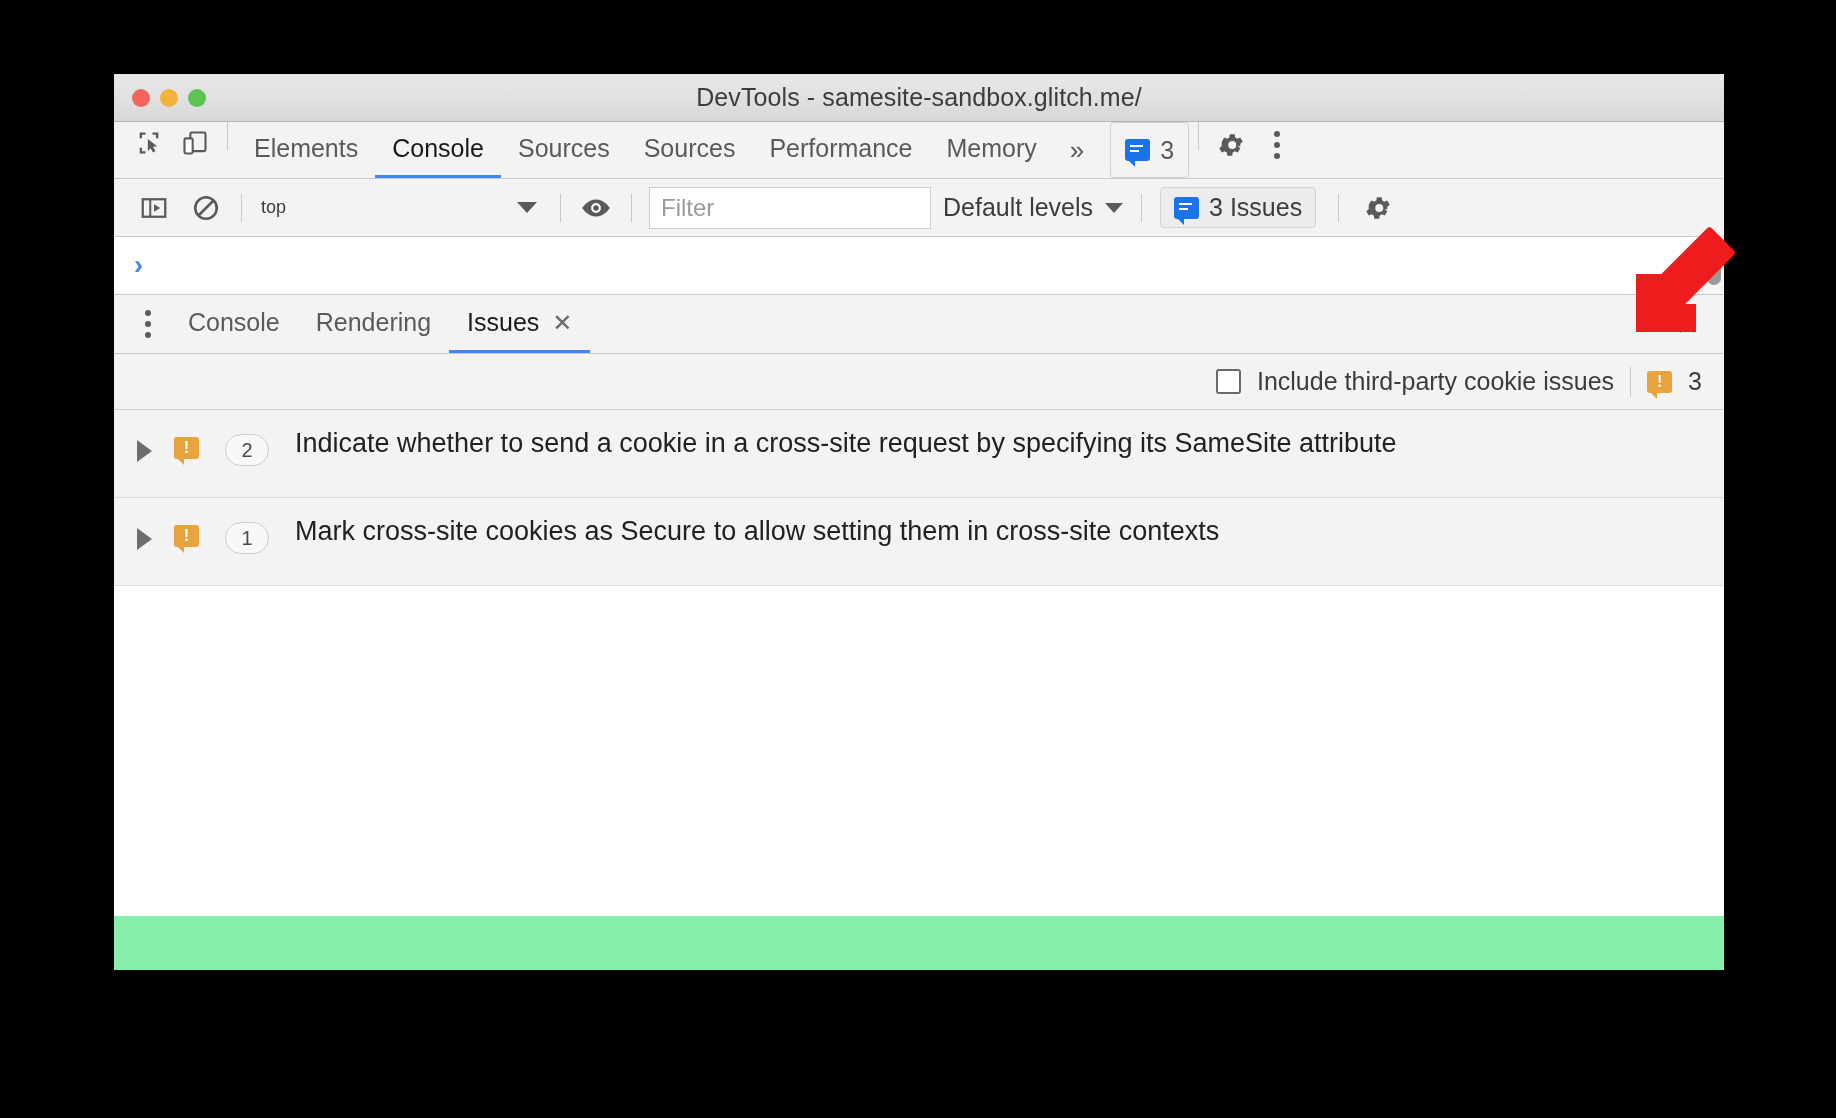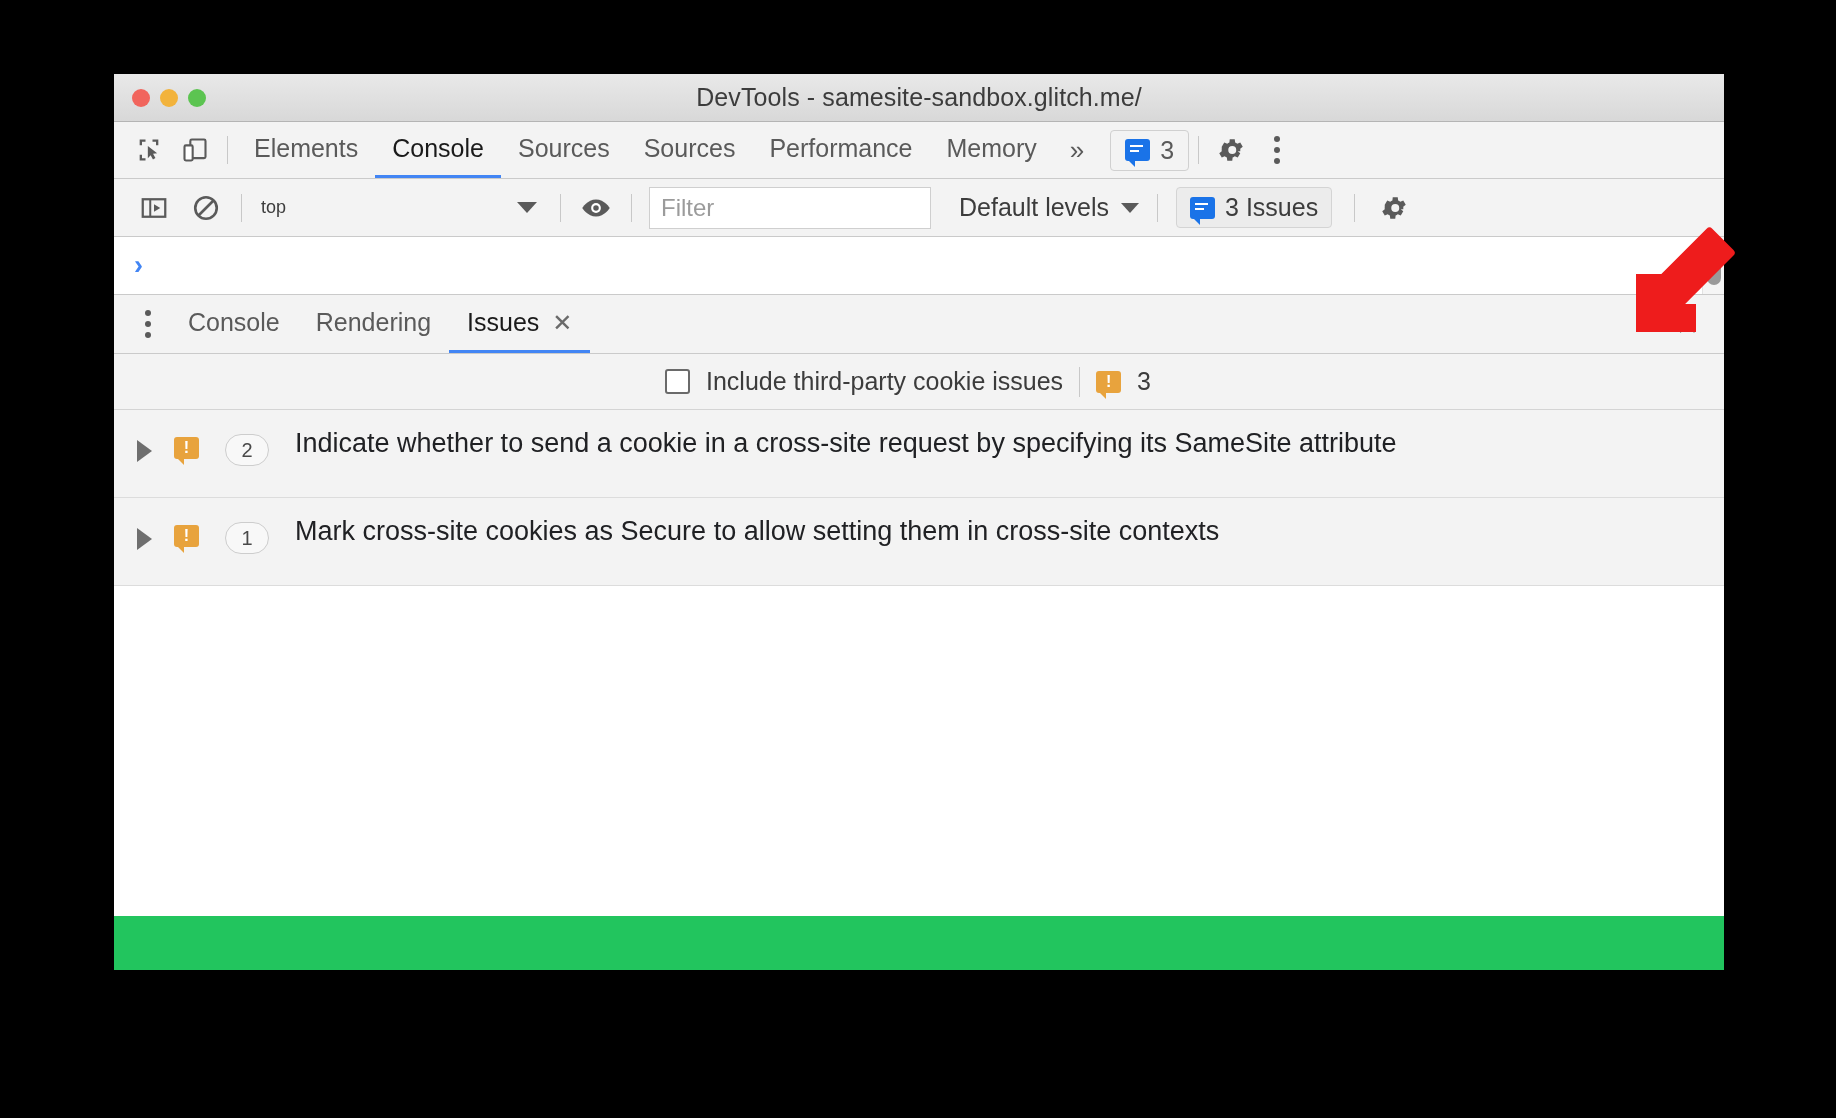--- a/index.html
+++ b/index.html
@@ -9,21 +9,21 @@
     background: #000000;
     font-family: "Liberation Sans", sans-serif;
     overflow: hidden;
   }
 
   
   #window {
     position: absolute;
     left: 114px; top: 74px;
     width: 1610px; height: 896px;
-    background: #22c55e;
+    background: #86efac;
     box-shadow: 0 0 40px 14px rgba(0,0,0,0.85);
   }
 
   
   #titlebar {
     position: relative;
     height: 48px;
     background: linear-gradient(#e9e9e9, #d8d8d8);
     border-bottom: 1px solid #b4b4b4;
     display: flex; align-items: center;
@@ -36,21 +36,21 @@
   #window-title {
     position: absolute; left: 0; right: 0; text-align: center;
     font-size: 25px; color: #3c3c3c; letter-spacing: .1px;
   }
 
   
   #maintabbar {
     height: 57px;
     background: #f3f3f3;
     border-bottom: 1px solid #cacaca;
-    display: flex; align-items: center;
+    display: flex; 
     padding: 0 14px 0 12px;
   }
   .tb-icon-btn {
     width: 46px; height: 42px;
     display: flex; align-items: center; justify-content: center;
     color: #5a5a5a;
   }
   .vsep { width: 1px; height: 28px; background: #c8c8c8; margin: 0 9px; }
   .maintab {
     font-size: 25px; color: #5a5a5a;
@@ -95,21 +95,21 @@
   .caret { width: 0; height: 0; border-left: 10px solid transparent; border-right: 10px solid transparent; border-top: 11px solid #5a5a5a; }
   #filter-input {
     width: 282px; height: 42px;
     border: 1px solid #cfcfcf; background: #fff;
     font-size: 24px; color: #9b9b9b;
     padding: 0 11px;
     font-family: "Liberation Sans", sans-serif;
     margin-left: 8px;
   }
   #filter-input::placeholder { color: #9b9b9b; opacity: 1; }
-  #levels-select { display: flex; align-items: center; gap: 12px; margin-left: 28px; }
+  #levels-select { display: flex; align-items: center; gap: 12px; margin-left: 12px; }
   #levels-select .label { font-size: 25px; color: #3c3c3c; }
   #levels-select .caret { border-top-width: 10px; border-left-width: 9px; border-right-width: 9px; }
   #issues-pill {
     display: flex; align-items: center; gap: 10px;
     border: 1px solid #d4d4d4; border-radius: 4px;
     background: #ececec;
     padding: 5px 13px;
   }
   #issues-pill .txt { font-size: 25px; color: #3c3c3c; }
 
@@ -164,21 +164,21 @@
     border-bottom: 3px solid transparent;
   }
   .dtab.active { color: #1a1a1a; border-bottom-color: #4285f4; }
   .dtab .x { font-size: 24px; color: #6a6a6a; }
   #drawer-close { margin-left: auto; margin-right: 24px; font-size: 30px; color: #5a5a5a; }
 
   
   #issues-toolbar {
     height: 56px; background: #f3f3f3;
     border-bottom: 1px solid #d4d4d4;
-    display: flex; align-items: center; justify-content: center;
+    display: flex; align-items: center; justify-content: flex-end;
     padding-right: 22px; gap: 16px;
   }
   #tp-checkbox {
     width: 25px; height: 25px; border: 2px solid #6a6a6a;
     border-radius: 3px; background: #fff;
   }
   #tp-label { font-size: 25px; color: #3c3c3c; }
   .count-sep { width: 1px; height: 30px; background: #c8c8c8; }
   #issue-total { font-size: 25px; color: #3c3c3c; }
 

